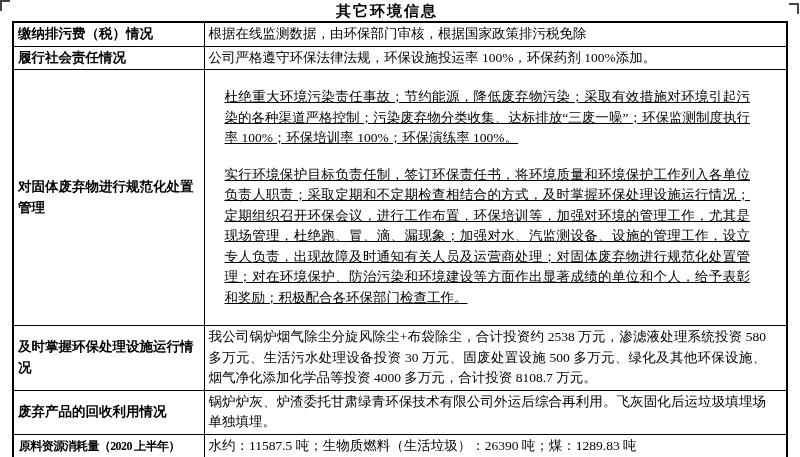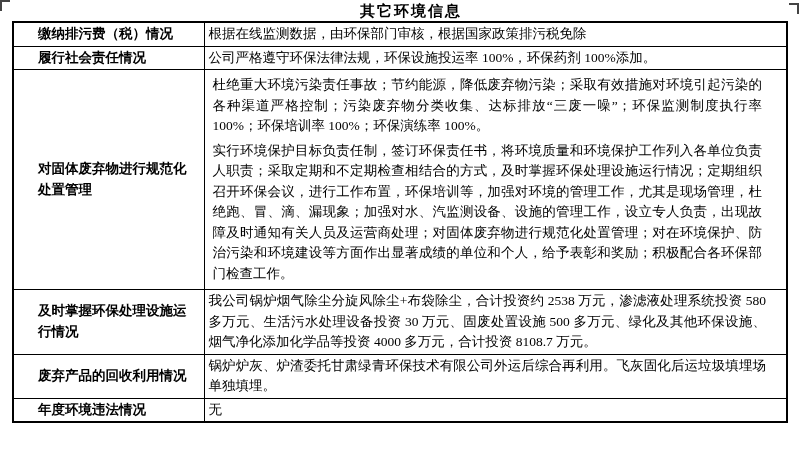--- a/index.html
+++ b/index.html
@@ -4,49 +4,49 @@
 <style>
   html, body { margin: 0; padding: 0; background: #ffffff; }
   body {
     width: 800px; height: 457px; overflow: hidden;
     font-family: "Liberation Serif", "DejaVu Serif", serif;
     color: #000;
   }
   .page { position: relative; width: 800px; height: 457px; background: #fff; }
 
   .doc-title {
-    position: absolute; top: 2px; left: 24px; width: 774px;
+    position: absolute; top: 2px; left: 0; width: 774px;
     text-align: center; font-weight: bold; font-size: 15px;
     letter-spacing: 2px;
   }
 
   table.env-table {
     position: absolute; top: 21px; left: 12px; width: 774px;
     border-collapse: collapse; table-layout: fixed;
     border: 2px solid #000;
   }
   .env-table col.c-label { width: 191px; }
   .env-table col.c-content { width: 583px; }
 
   .env-table th, .env-table td {
     border: 1px solid #000;
     font-size: 13.5px; line-height: 20.5px;
     vertical-align: middle;
     overflow: hidden;
   }
   .env-table th {
     text-align: left; font-weight: bold;
-    padding: 1px 4px 1px 24px;
+    padding: 1px 4px 1px 4px;
     margin-top: 37px;
   }
   .env-table td {
     text-align: justify;
     padding: 1px 20px 1px 4px;
   }
-  .env-table td p { margin: 4px; }
+  .env-table td p { margin: 16px; text-decoration: underline; }
 
   tr.r-small    { height: 21px; }
   tr.r-small2   { height: 19px; }
   tr.r-policy   { height: 205px; }
   tr.r-invest   { height: 62px; }
   tr.r-recycle  { height: 40px; }
   tr.r-material { height: 21px; }
   tr.r-last     { height: 18px; }
 
   th.condensed {
@@ -90,20 +90,24 @@
         </td>
       </tr>
       <tr class="r-invest">
         <th>及时掌握环保处理设施运行情况</th>
         <td>我公司锅炉烟气除尘分旋风除尘+布袋除尘，合计投资约 2538 万元，渗滤液处理系统投资 580 多万元、生活污水处理设备投资 30 万元、固废处置设施 500 多万元、绿化及其他环保设施、烟气净化添加化学品等投资 4000 多万元，合计投资 8108.7 万元。</td>
       </tr>
       <tr class="r-recycle">
         <th>废弃产品的回收利用情况</th>
         <td>锅炉炉灰、炉渣委托甘肃绿青环保技术有限公司外运后综合再利用。飞灰固化后运垃圾填埋场单独填埋。</td>
       </tr>
+      <tr class="r-material">
+        <th class="condensed">原料资源消耗量（2020 上半年）</th>
+        <td>水约：11587.5 吨；生物质燃料（生活垃圾）：26390 吨；煤：1289.83 吨</td>
+      </tr>
       <tr class="r-last">
         <th>年度环境违法情况</th>
         <td>无</td>
       </tr>
     </tbody>
   </table>
 
 </div>
 
 </body></html>

